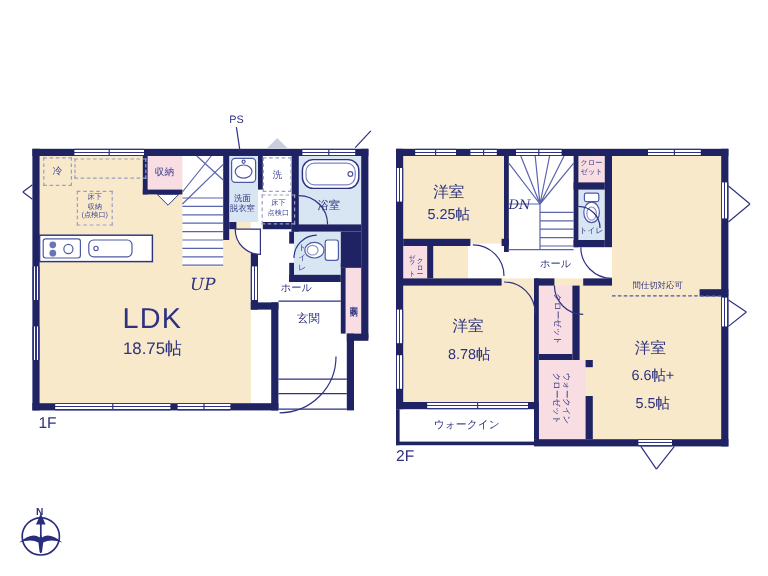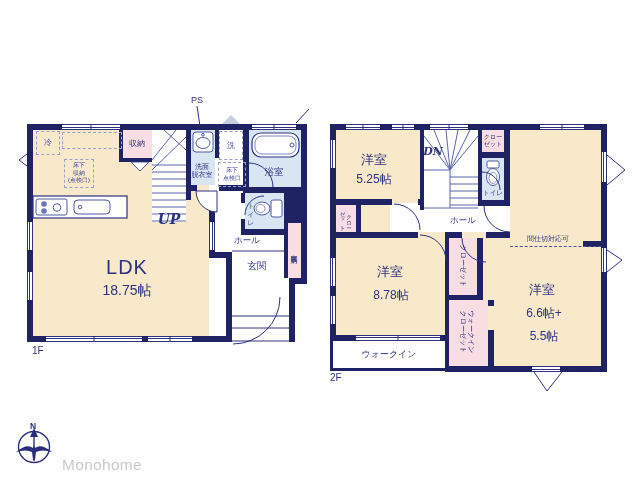--- a/index.html
+++ b/index.html
@@ -11,22 +11,22 @@
           font-family:"Liberation Sans","DejaVu Sans",sans-serif;}
   .pl{position:absolute;inset:0;}
   .rm{position:absolute;}
   .w{position:absolute;background:var(--wall);}
   .wh{position:absolute;height:6px;background:linear-gradient(to bottom,var(--line) 0 1px,#fff 1px 2.5px,var(--line) 2.5px 3.5px,#fff 3.5px 5px,var(--line) 5px 6px);}
   .wv{position:absolute;width:6px;background:linear-gradient(to right,var(--line) 0 1px,#fff 1px 2.5px,var(--line) 2.5px 3.5px,#fff 3.5px 5px,var(--line) 5px 6px);}
   .db{position:absolute;border:1px dashed var(--dash);color:#41479a;display:flex;align-items:center;justify-content:center;text-align:center;white-space:pre-line;line-height:1.25;}
   .lb{position:absolute;transform:translate(-50%,-50%);color:var(--text);white-space:pre-line;text-align:center;line-height:1.2;}
   .vt{writing-mode:vertical-rl;text-orientation:upright;letter-spacing:1px;}
   .vs{writing-mode:vertical-rl;text-orientation:sideways;}
-  .it{font-family:"DejaVu Serif","Liberation Serif",serif;font-style:italic;font-weight:bold;}
-  .fl{position:absolute;color:var(--text);font-size:10px;}
+  .it{font-family:"DejaVu Serif","Liberation Serif",serif;font-style:italic;font-weight:normal;margin-top:19px;}
+  .fl{position:absolute;color:var(--text);font-size:13px;}
   svg.ov{position:absolute;left:0;top:0;pointer-events:none;}
   .dashline{position:absolute;border-top:1px dashed #4d55a0;}
   .balcony{position:absolute;background:#fff;border:3px solid var(--wall);border-top:none;box-sizing:border-box;}
 </style>
 </head>
 <body>
 
 <div class="canvas">
 
   <section class="pl">
@@ -131,21 +131,21 @@
     <div class="lb" style="left:197px;top:100px;font-size:9px;">PS</div>
     <div class="lb" style="left:137px;top:144px;font-size:8px;">収納</div>
     <div class="lb it" style="left:169px;top:219px;font-size:14px;">UP</div>
     <div class="lb" style="left:202px;top:171px;font-size:7px;">洗面
 脱衣室</div>
     <div class="lb" style="left:274px;top:172px;font-size:9.5px;">浴室</div>
     <div class="lb vt" style="left:251px;top:211px;font-size:6.5px;">トイレ</div>
     <div class="lb" style="left:247px;top:240px;font-size:8.5px;">ホール</div>
     <div class="lb" style="left:257px;top:266px;font-size:9.5px;">玄関</div>
     <div class="lb vt" style="left:294px;top:251px;font-size:6.5px;">玄関収納</div>
-    <div class="lb" style="left:127px;top:267px;font-size:20px;letter-spacing:1px;">LDK</div>
+    <div class="lb" style="left:127px;top:267px;font-size:24px;letter-spacing:1px;">LDK</div>
     <div class="lb" style="left:127px;top:290px;font-size:14px;">18.75帖</div>
     <div class="fl" style="left:32px;top:345px;">1F</div>
   </section>
 
   <section class="pl">
 
     <div class="rm" style="left:336px;top:130px;width:265px;height:205px;background:var(--cream);"></div>
     <div class="rm" style="left:445px;top:335px;width:156px;height:31px;background:var(--cream);"></div>
     <div class="rm" style="left:424px;top:130px;width:56px;height:78px;background:#fff;"></div>
     <div class="rm" style="left:390px;top:203px;width:120px;height:29px;background:#fff;"></div>
@@ -242,15 +242,14 @@
 
   <svg class="ov" width="640" height="480" viewBox="0 0 640 480">
     <g>
       <circle cx="34" cy="447" r="15.5" fill="none" stroke="#2a2d7c" stroke-width="1.4"></circle>
       <line x1="34" y1="434" x2="34" y2="450" stroke="#2a2d7c" stroke-width="1.4"></line>
       <polygon points="30,437 38,437 34,428" fill="#2a2d7c"></polygon>
       <path d="M16,452 Q27,443 33,448 L34,445 L35,448 Q41,443 52,452 Q42,449 36,452 L35,460 Q34,462 33,460 L32,452 Q26,449 16,452 Z" fill="#2a2d7c"></path>
     </g>
   </svg>
   <div class="lb" style="left:33px;top:426px;font-size:8.5px;font-weight:bold;color:#2a2d7c;">N</div>
-  <div style="position:absolute;left:62px;top:456px;font-size:15.5px;color:var(--gray_logo);letter-spacing:.3px;">Monohome</div>
 
 </div>
 
 </body></html>

